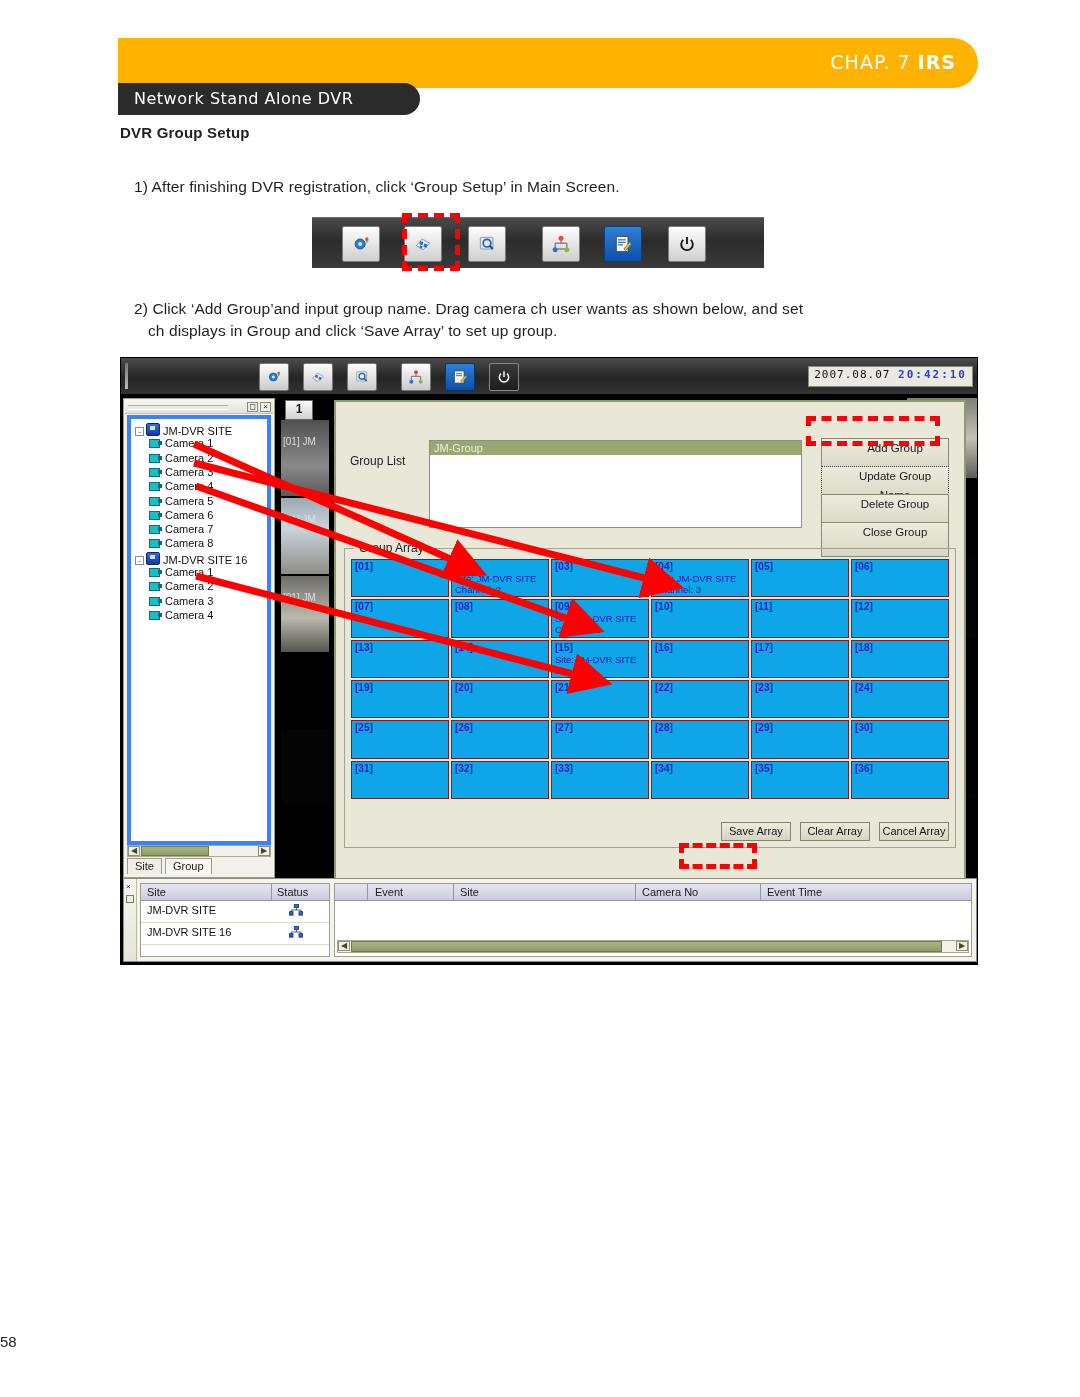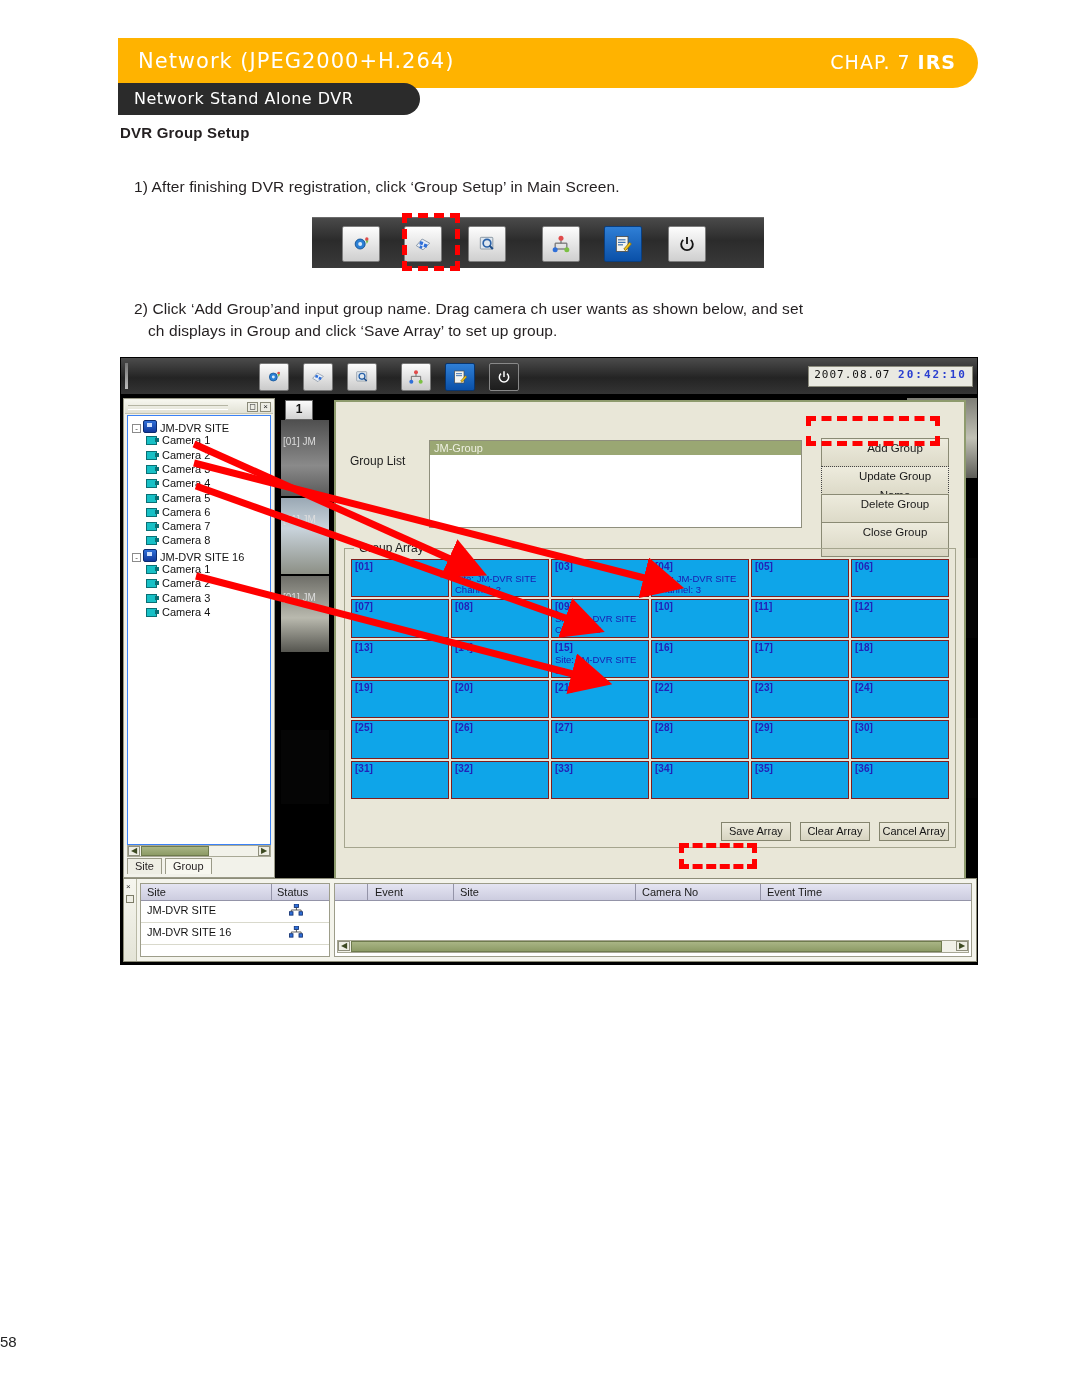--- a/index.html
+++ b/index.html
@@ -123,21 +123,21 @@
   .tree-cap .ln{position:absolute;left:3px;top:5px;width:100px;height:3px;
     border-top:1px solid #b5b5a4;border-bottom:1px solid #ffffff;}
   .cap-btn{
     position:absolute;top:2px;width:11px;height:10px;background:#edede4;
     border:1px solid #8a8a78;font-size:8px;line-height:8px;text-align:center;
     color:#222;box-sizing:border-box;
   }
   .cap-b1{right:15px;} .cap-b2{right:2px;}
   .tree-body{
     position:absolute;left:3px;top:16px;right:3px;bottom:32px;
-    background:#ffffff;border:1px solid #3b82f6;overflow:hidden;
+    background:#ffffff;border:4px solid #3b82f6;overflow:hidden;
   }
   .tnode{position:absolute;white-space:nowrap;font-size:11px;color:#111;
     font-family:"Liberation Sans",sans-serif;}
   .tnode .exp{
     display:inline-block;width:9px;height:9px;border:1px solid #8b8b8b;
     background:#fff;font-size:8px;line-height:7px;text-align:center;color:#333;
     vertical-align:1px;margin-right:2px;box-sizing:border-box;
   }
   .ico-site{
     display:inline-block;width:12px;height:11px;margin-right:3px;vertical-align:-1px;
@@ -309,21 +309,20 @@
     position:absolute;left:0;right:0;top:1333px;text-align:left;
     font-size:15px;color:#222;
   }
 </style>
 </head>
 <body>
 
 <div class="page">
 
   <div class="hdr-bar">
-    <div class="hdr-title">Network (JPEG2000+H.264)</div>
     <div class="hdr-chapter"><span>CHAP. 7 </span><b>IRS</b></div>
   </div>
   <div class="hdr-sub">
     <span>Network Stand Alone DVR</span>
   </div>
 
   <div class="sect-title">DVR Group Setup</div>
 
   <div class="step1">1)  After finishing DVR registration, click ‘Group Setup’ in Main Screen.</div>
 

